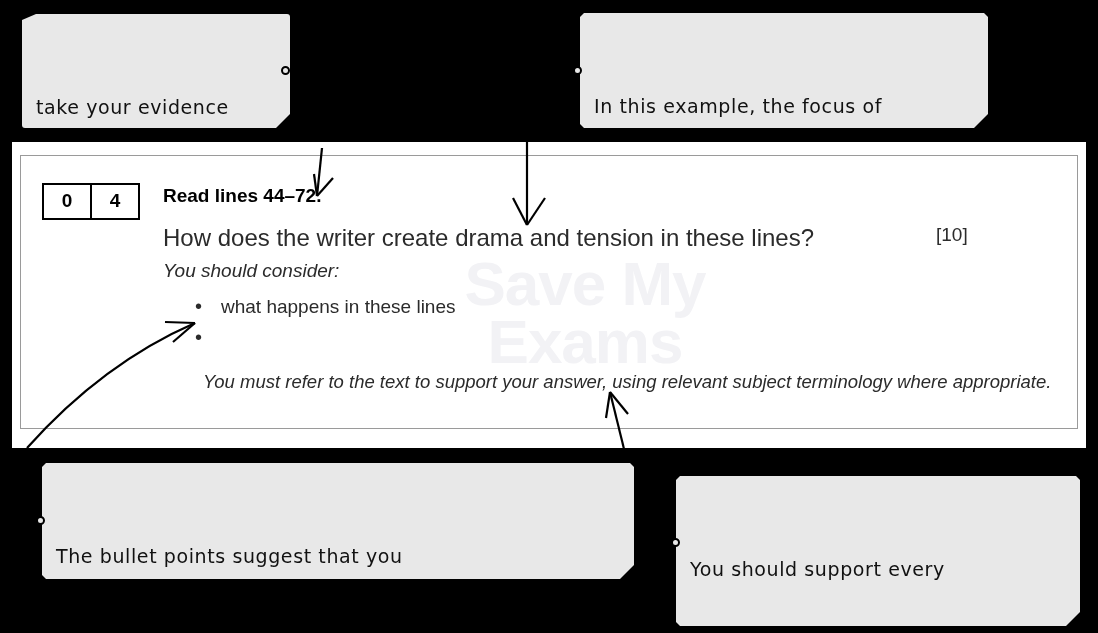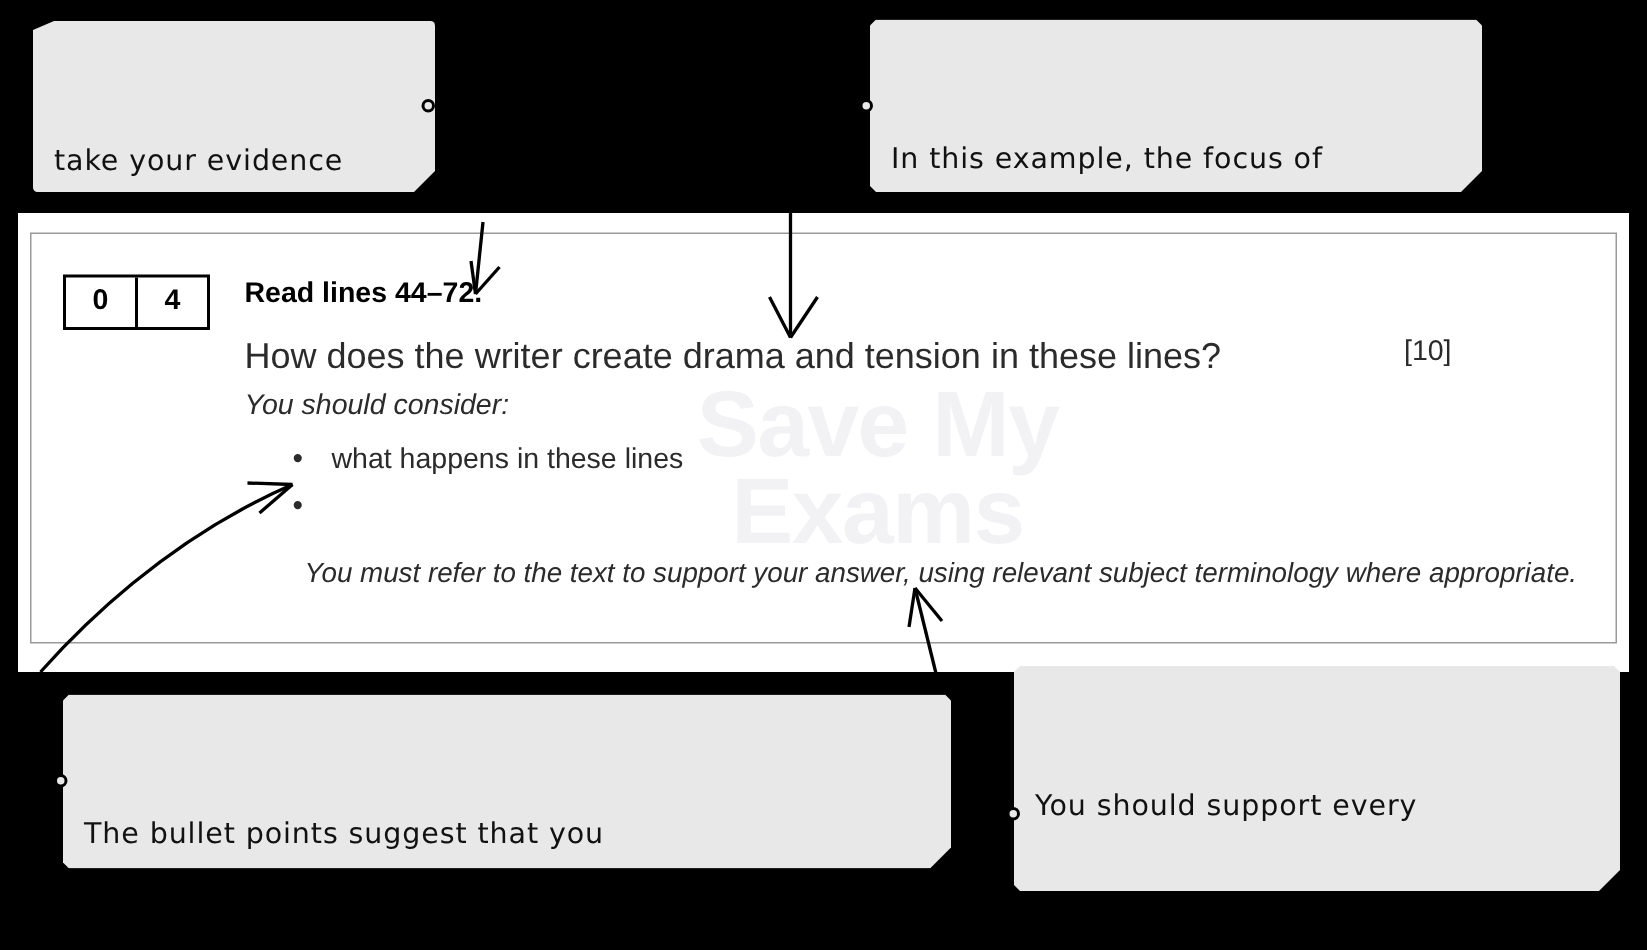--- a/index.html
+++ b/index.html
@@ -253,21 +253,21 @@
   </div>
   <div class="ring" style="left:573px; top:66px;"></div>
 
   <div class="callout cut-plain" id="callout-bl" style="left:42px; top:463px; width:592px; height:116px;">
     <span class="cline">The bullet points suggest that you</span>
     
     
   </div>
   <div class="ring" style="left:36px; top:516px;"></div>
 
-  <div class="callout cut-plain" id="callout-br" style="left:676px; top:444px; width:404px; height:150px;">
+  <div class="callout cut-plain" id="callout-br" style="left:676px; top:476px; width:404px; height:150px;">
     <span class="cline">You should support every</span>
     
     
     
   </div>
   <div class="ring" style="left:671px; top:538px;"></div>
 
 </div>
 
 </body></html>

